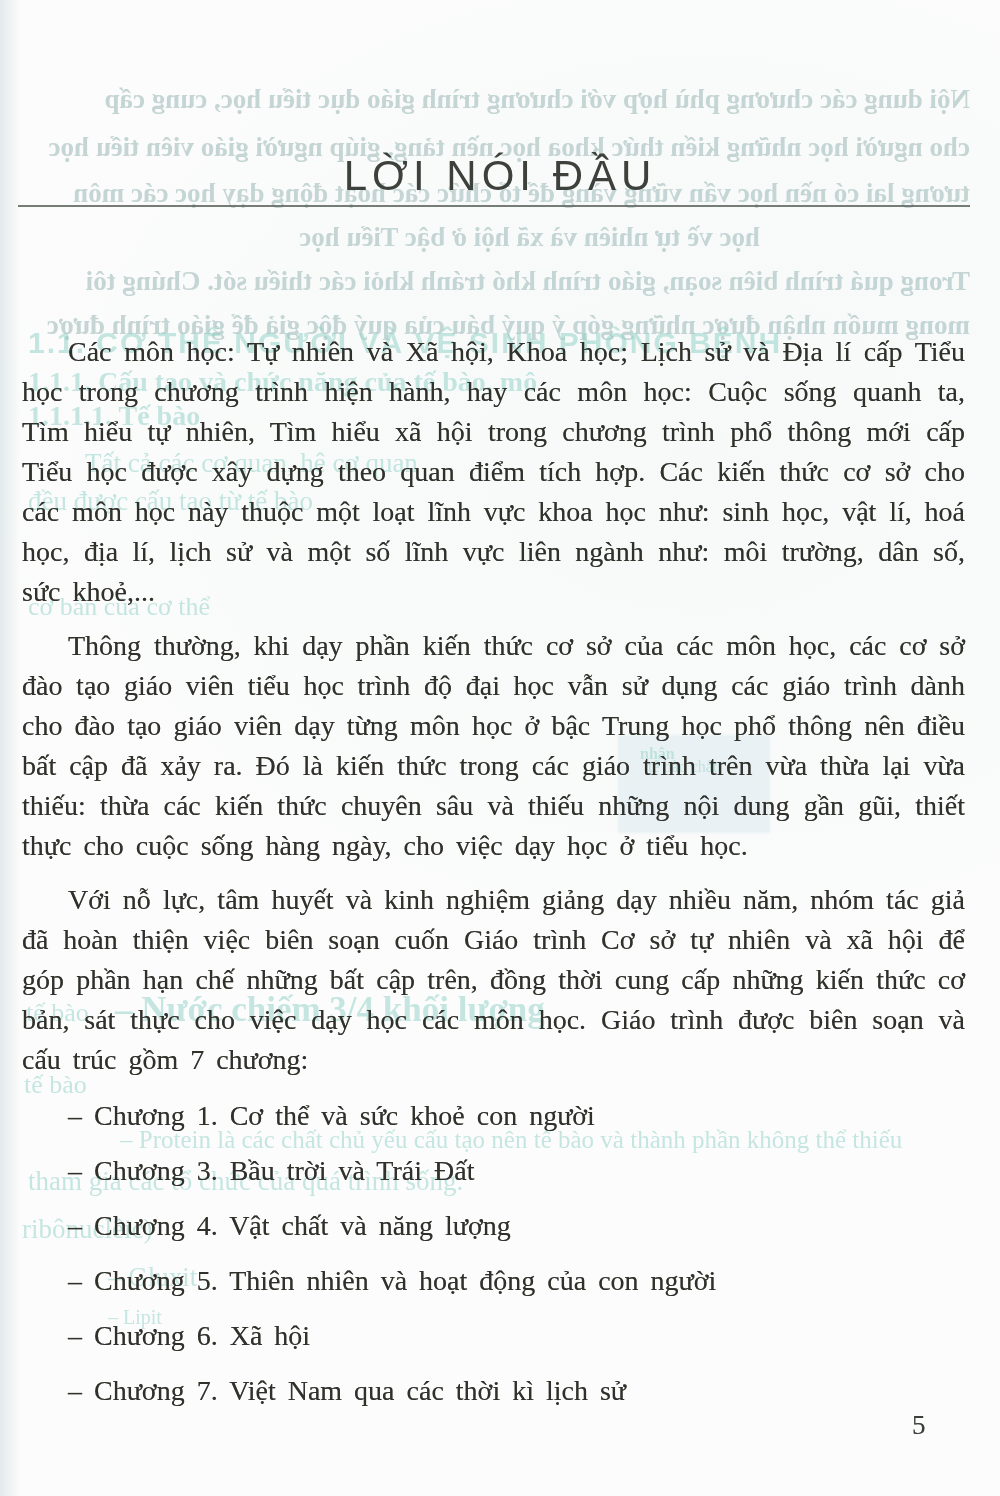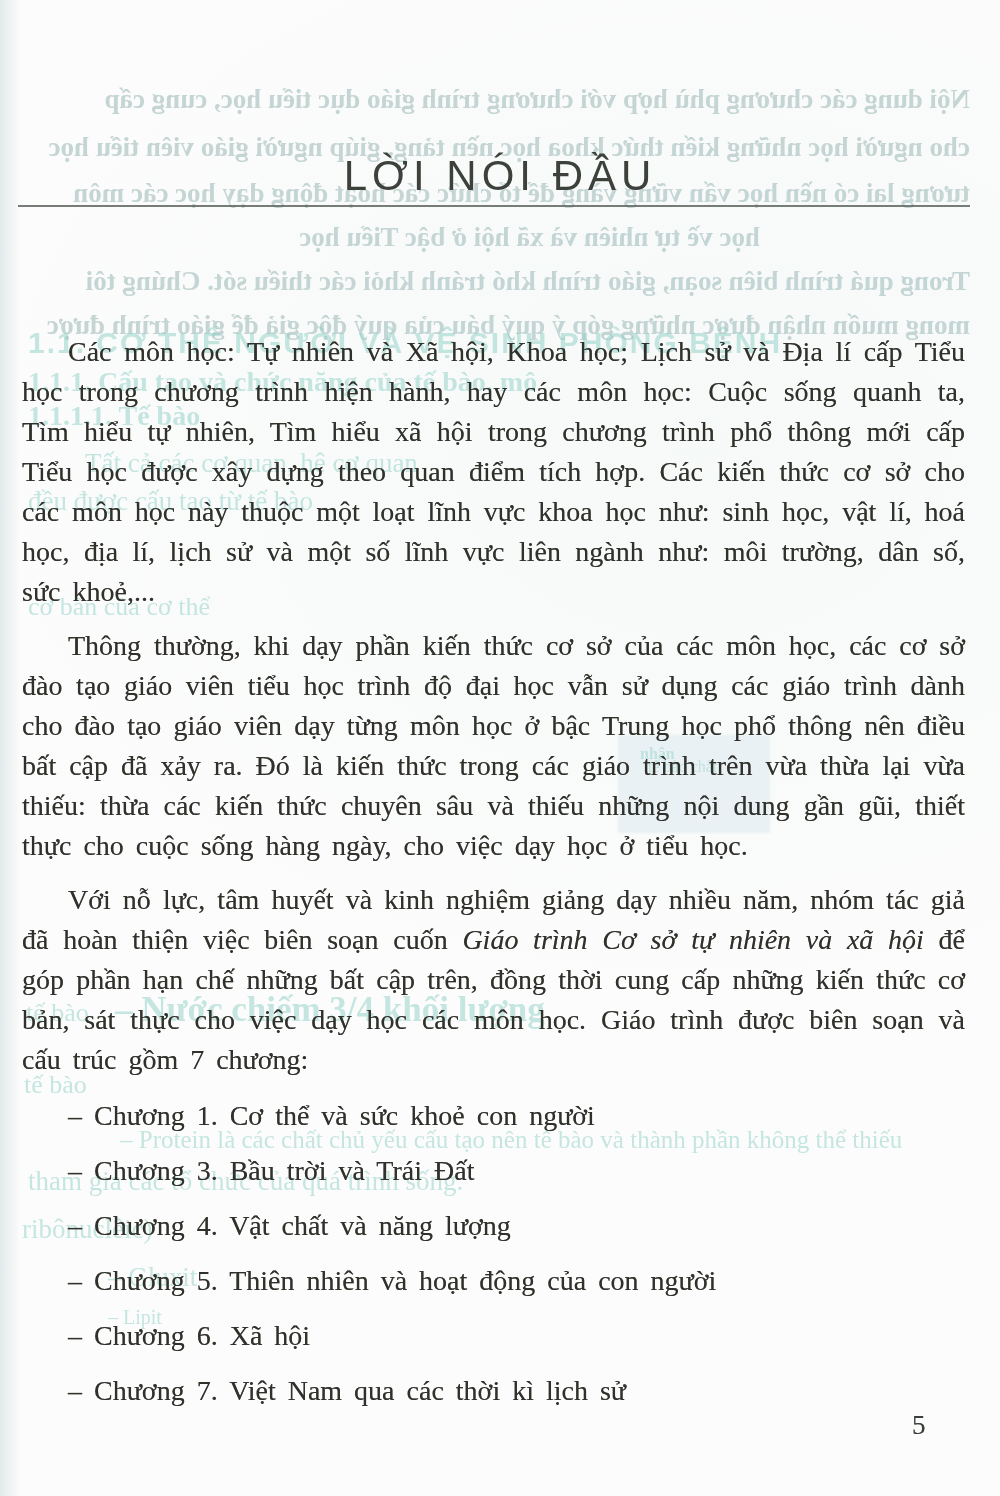--- a/index.html
+++ b/index.html
@@ -47,21 +47,21 @@
   .rule{
     position:absolute; left:18px; right:30px; top:205px; height:0;
     border-top:2px solid var(--rule,#5f655f); opacity:.85;
   }
   .content{
     position:absolute; left:22px; top:332px; width:943px;
     font-size:28px; line-height:40px; word-spacing:5px;
     text-shadow:0 0 .4px rgba(40,40,35,.55);
   }
   .content p{ margin:0 0 14px 0; text-align:justify; text-indent:46px; }
-  .content p .it{ font-style:italic; }
+  .content p .it{ }
   .chapters{ margin-top:16px; }
   .chapter{ margin:0 0 15px 0; padding-left:46px; line-height:40px; }
   .pageno{
     position:absolute; left:912px; top:1410px; font-size:27px;
     color:#3a3f3a; text-shadow:0 0 .4px rgba(40,40,35,.5);
   }
 </style>
 </head>
 <body>
 

